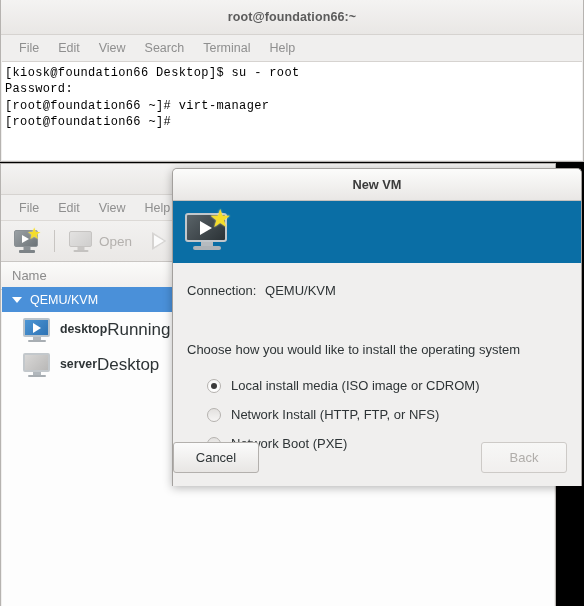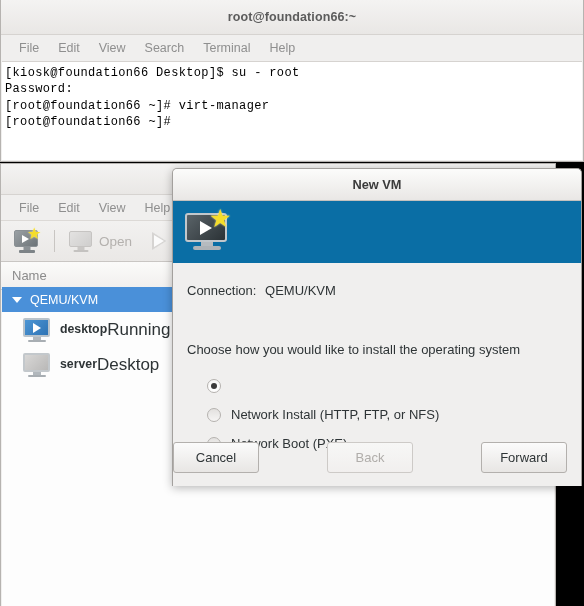--- a/index.html
+++ b/index.html
@@ -465,35 +465,35 @@
         <span>Connection:</span>
         <span class="cval">QEMU/KVM</span>
       </div>
 
       <div id="choose-label">Choose how you would like to install the operating system</div>
 
       <div class="radio-list">
 
         <div class="radio-row">
           <span class="radio checked"></span>
+          <span class="radio-label">Local install media (ISO image or CDROM)</span>
         </div>
 
         <div class="radio-row">
           <span class="radio"></span>
           <span class="radio-label">Network Install (HTTP, FTP, or NFS)</span>
         </div>
 
         <div class="radio-row">
           <span class="radio"></span>
           <span class="radio-label">Network Boot (PXE)</span>
         </div>
 
       </div>
     </div>
 
     <div id="newvm-buttons">
       <button class="dlg-btn">Cancel</button>
       <button class="dlg-btn disabled">Back</button>
-      <button class="dlg-btn">Forward</button>
     </div>
   </div>
 
 </div>
 
 </body></html>

